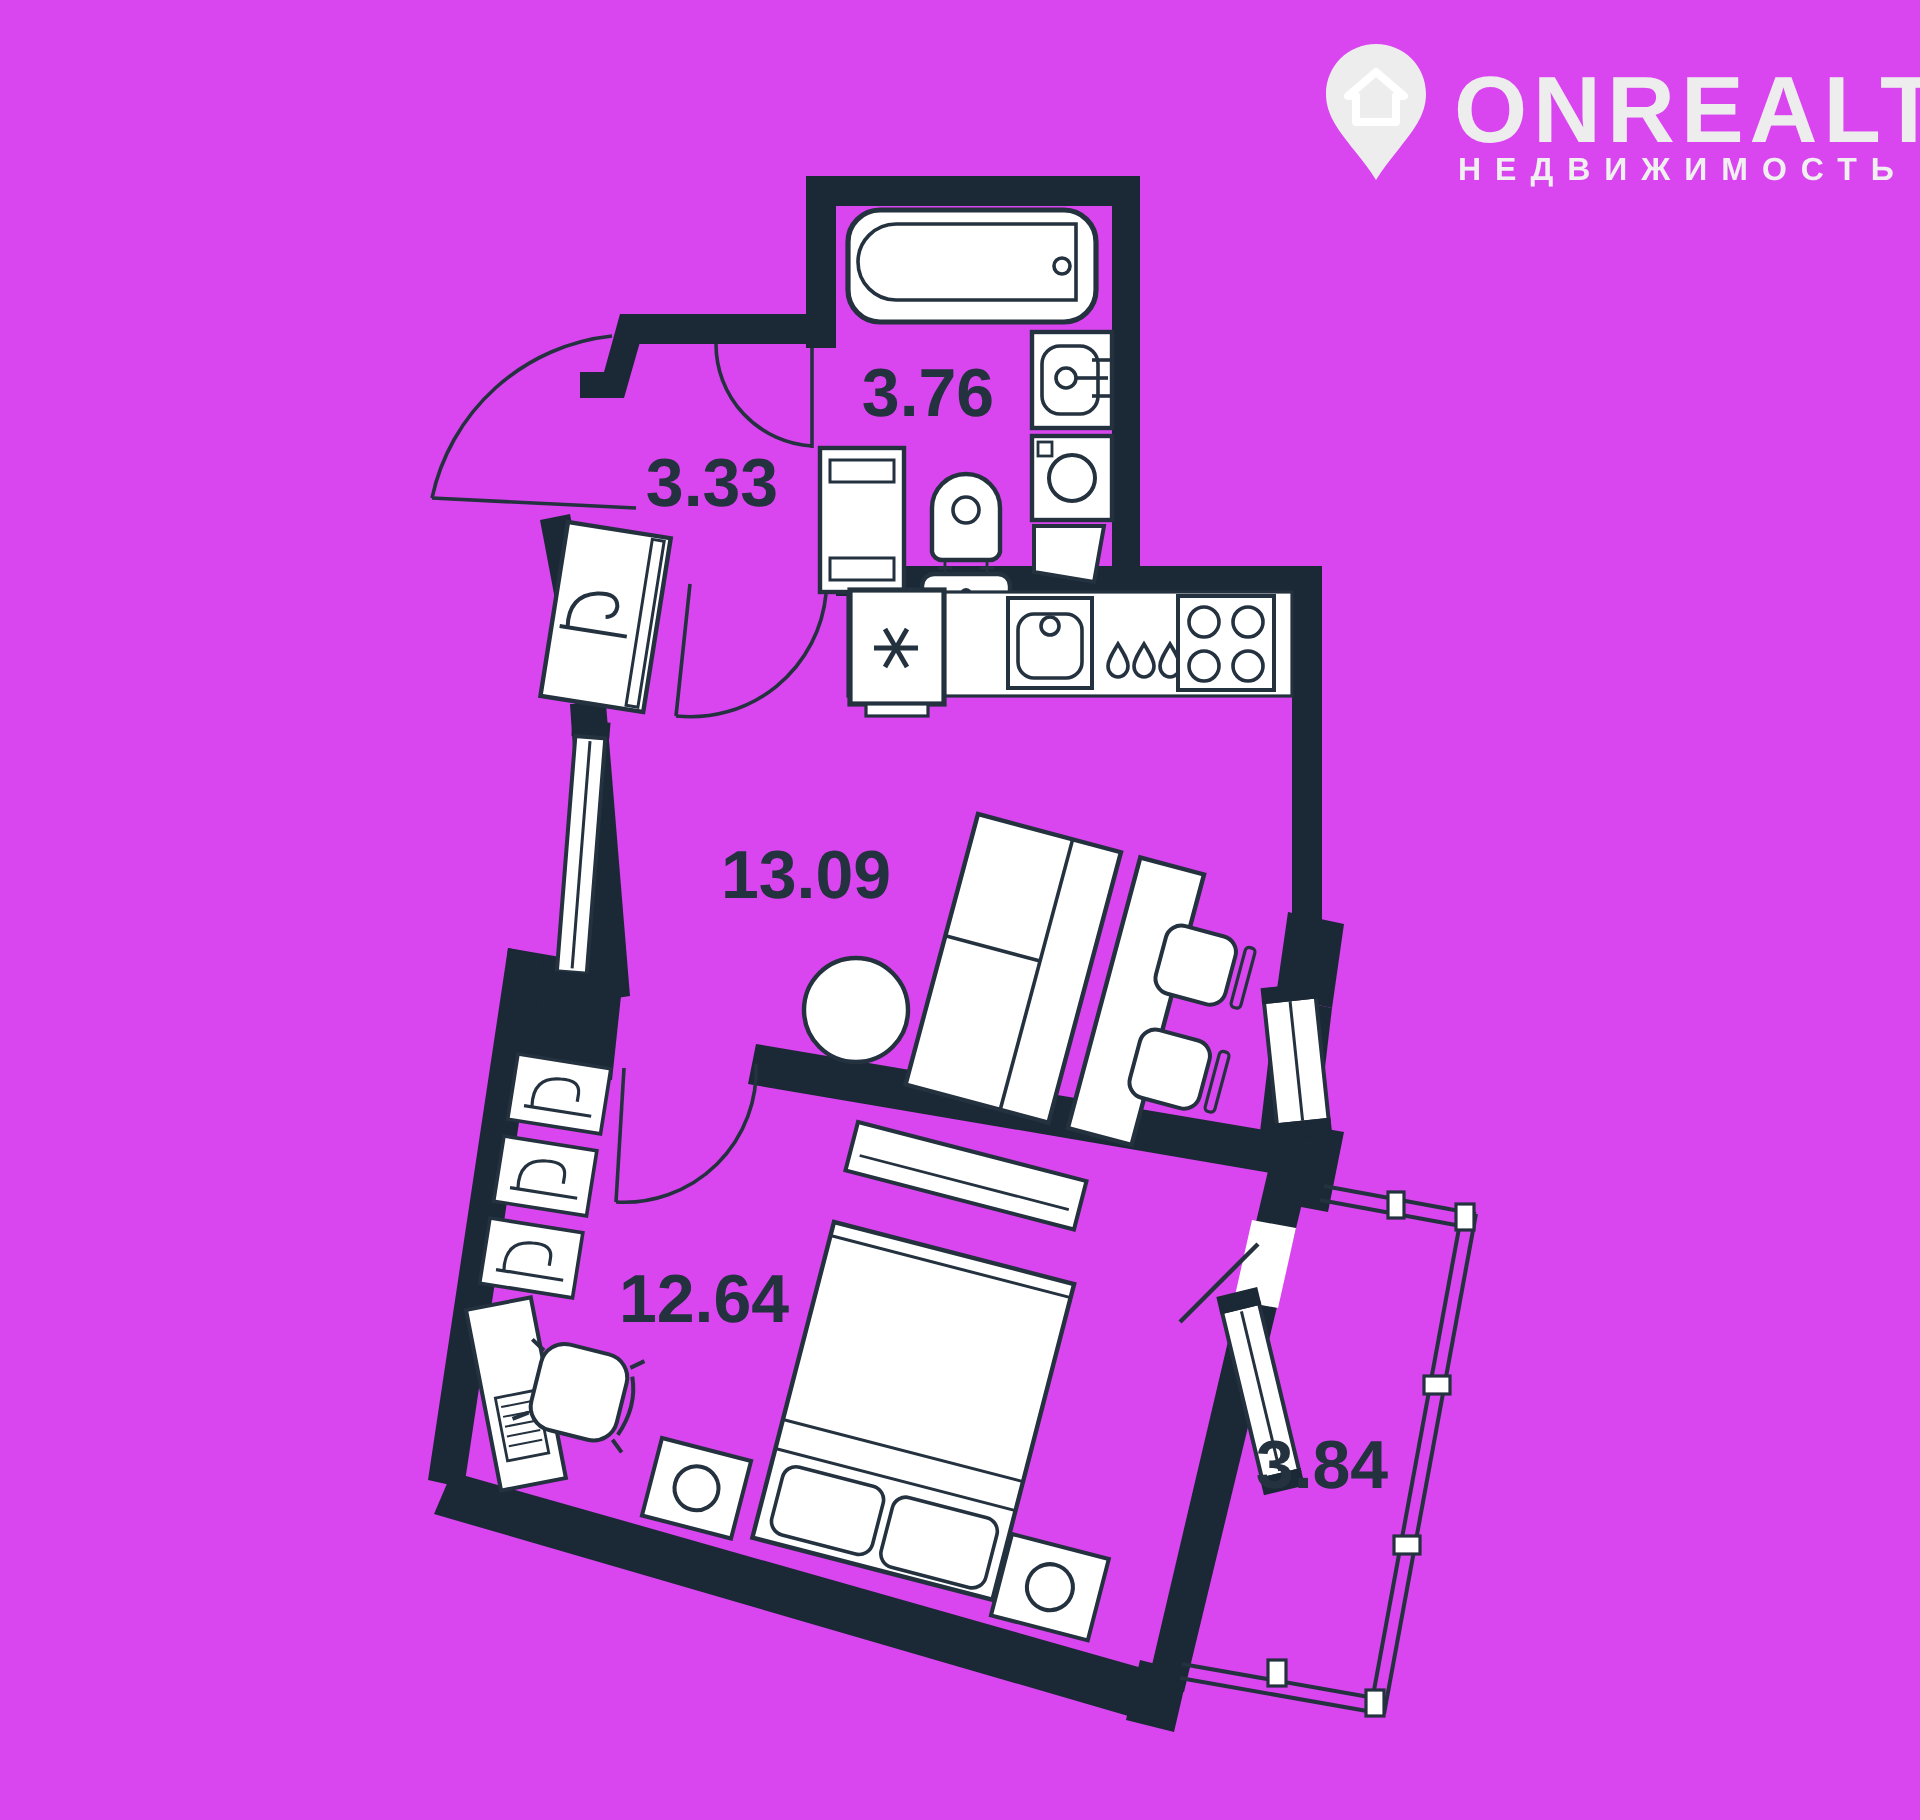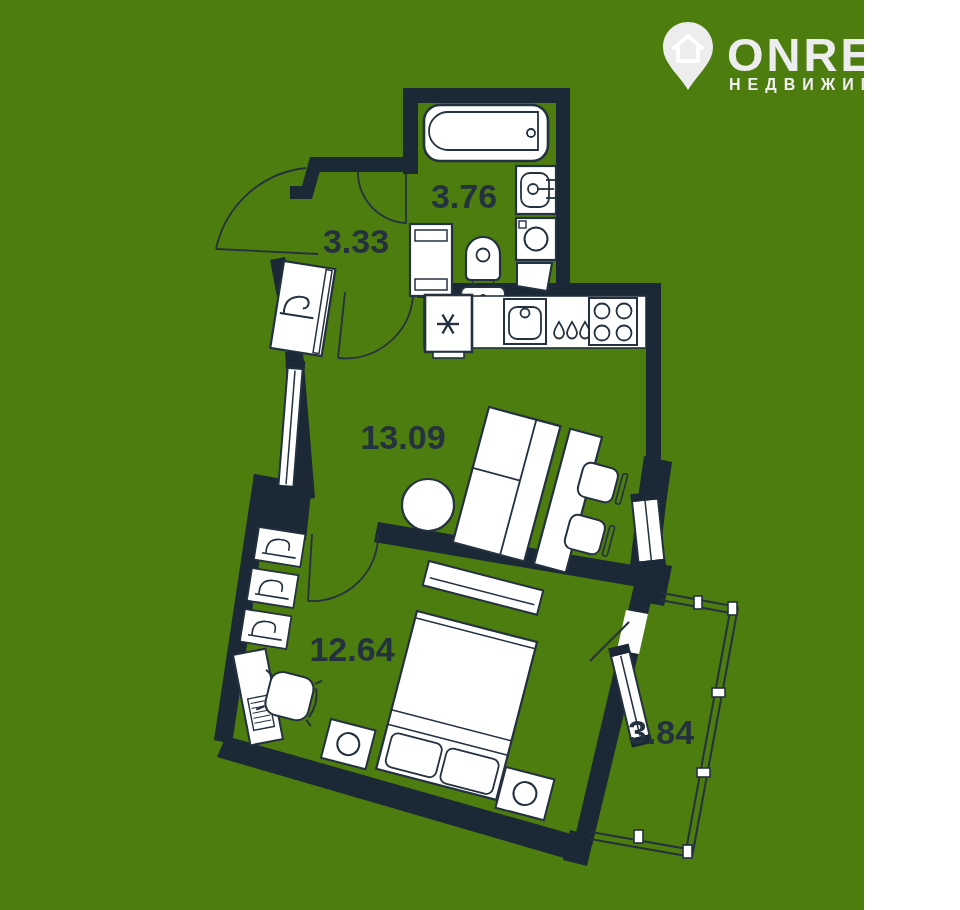--- a/index.html
+++ b/index.html
@@ -1,19 +1,19 @@
 <!DOCTYPE html>
 <html><head>
 <meta charset="utf-8">
 <style>
   html,body{margin:0;padding:0;background:#ffffff;}
   .canvas{
     position:relative;
-    width:864px;height:910px;
-    background:#4d7c0f;
+    width:960px;height:910px;
+    background:#d946ef;
     font-family:"Liberation Sans", sans-serif;
     overflow:hidden;
   }
   svg{display:block;}
   .room-label{
     font-family:"Liberation Sans", sans-serif;
     font-size:34px;
     font-weight:600;
     fill:#24313f;
   }

